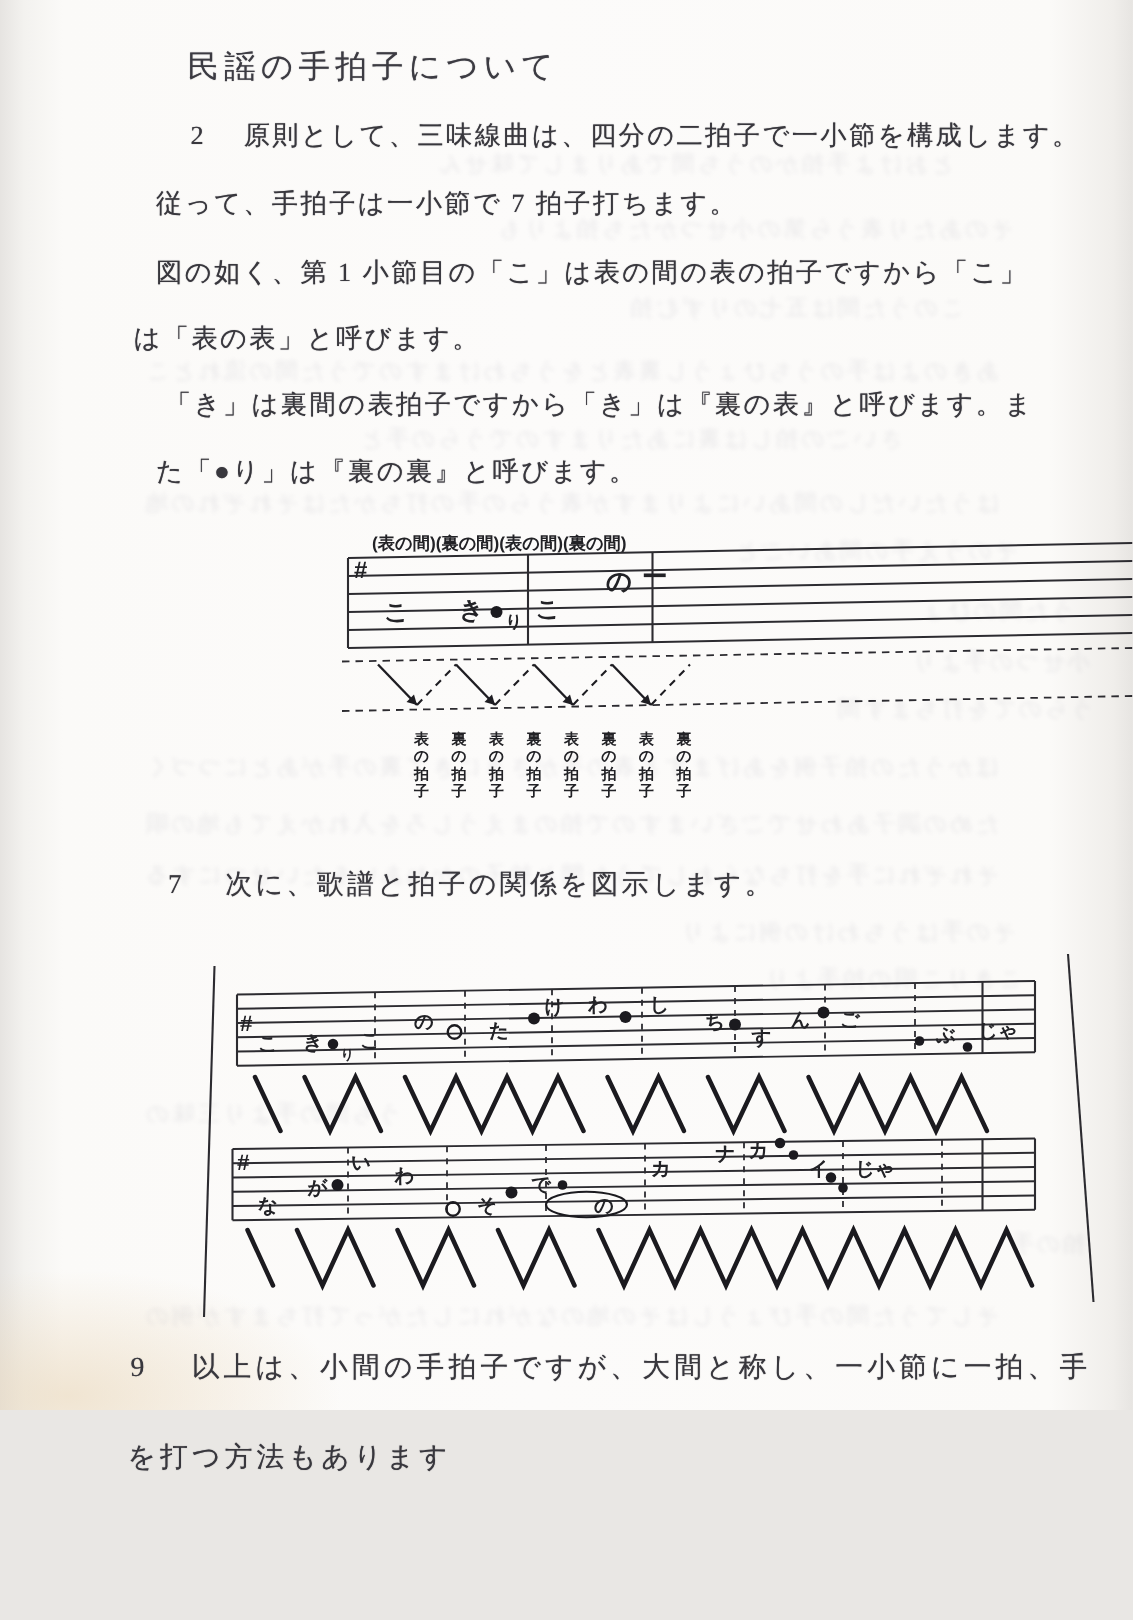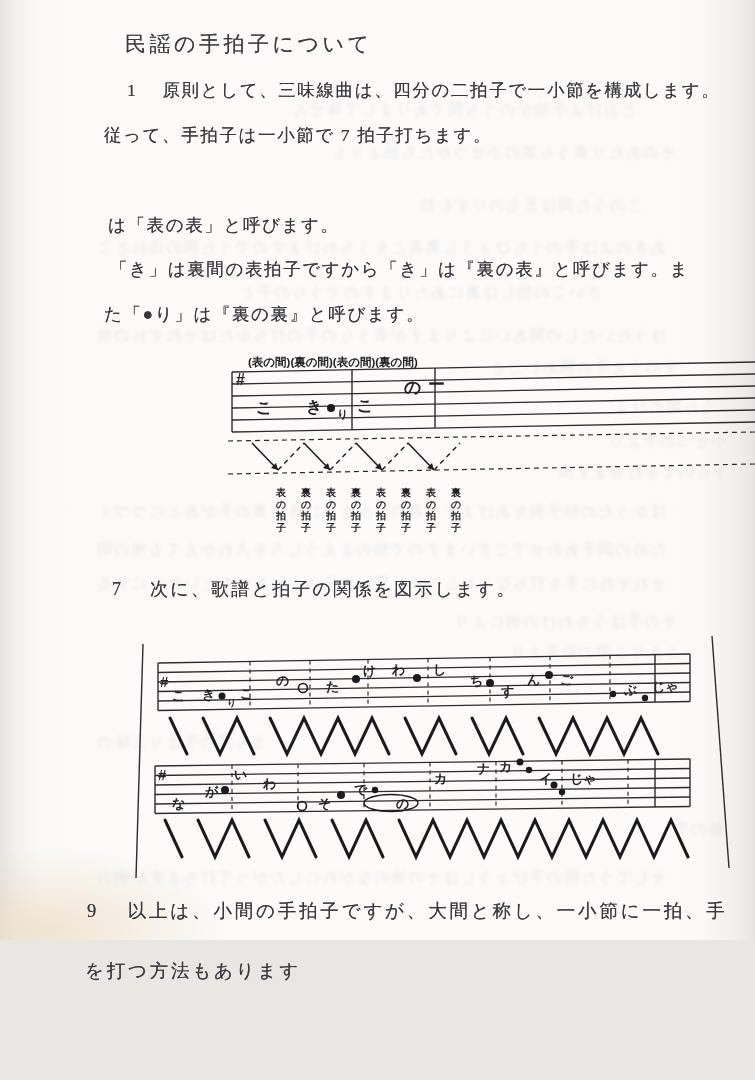--- a/index.html
+++ b/index.html
@@ -23,21 +23,21 @@
     position:absolute;color:#38373d;font-size:17.5px;letter-spacing:1.6px;
     white-space:nowrap;text-shadow:0 0 0.6px rgba(56,55,62,0.75);
   }
   .title{
     position:absolute;left:125px;top:30px;font-size:21px;letter-spacing:3.5px;
     color:#3c3b42;text-shadow:0 0 0.6px rgba(56,55,62,0.7);
   }
   .l1{left:127px;top:78px;}
   .l2{left:104px;top:123px;}
   .l3{left:104px;top:169px;}
-  .l4{left:108px;top:213px;}
+  .l4{left:89px;top:213px;}
   .l5{left:110px;top:257px;}
   .l6{left:104px;top:302px;}
   .sec2{left:112px;top:577px;font-size:18px;letter-spacing:2.2px;}
   .sec3a{left:87px;top:898px;font-size:18.5px;letter-spacing:2.8px;}
   .sec3b{left:85px;top:958px;font-size:18.5px;letter-spacing:2.8px;text-align:right;}
   svg{position:absolute;left:0;overflow:visible;}
   #fig1{top:352px;}
   #fig2{top:628px;}
   svg text{fill:#222226;}
   .staffline{stroke:#2c2b30;stroke-width:1.3;}
@@ -72,22 +72,23 @@
       <div class="bleed" style="left: 95px; top: 574px;">それぞれに手を打ちならわしてうた間と拍子のかねあいをたいせつにする</div>
       <div class="bleed" style="left: 452px; top: 612px;">その手はうちわけの例により</div>
       <div class="bleed" style="left: 508px; top: 643px;">こきりこ唄の拍手より</div>
       <div class="bleed" style="left: 95px; top: 733px;">うち間の手より三味の</div>
       <div class="bleed" style="left: 95px; top: 868px;">そしてうた間の手びょうしはその地のながれにしたがって打ちますが例の</div>
       <div class="bleed" style="left: 672px; top: 820px;">拍の手</div>
     </div>
 
   <div class="title">民謡の手拍子について</div>
 
-  <div class="tline l1">1　 原則として、三味線曲は、四分の二拍子で一小節を構成します。</div>
+  <div class="tline l1">2　 原則として、三味線曲は、四分の二拍子で一小節を構成します。</div>
   <div class="tline l2">従って、手拍子は一小節で 7 拍子打ちます。</div>
+  <div class="tline l3">図の如く、第 1 小節目の「こ」は表の間の表の拍子ですから「こ」</div>
   <div class="tline l4">は「表の表」と呼びます。</div>
   <div class="tline l5">「き」は裏間の表拍子ですから「き」は『裏の表』と呼びます。ま</div>
   <div class="tline l6">た「●り」は『裏の裏』と呼びます。</div>
 
   <svg id="fig1" width="755" height="190" viewBox="0 0 755 190">
       <text x="248" y="14" font-size="11.5" class="hdr">(表の間)(裏の間)(表の間)(裏の間)</text>
       <line x1="232" y1="20" x2="755" y2="10" class="staffline"></line>
       <line x1="232" y1="32" x2="755" y2="22" class="staffline"></line>
       <line x1="232" y1="44" x2="755" y2="34" class="staffline"></line>
       <line x1="232" y1="56" x2="755" y2="46" class="staffline"></line>

